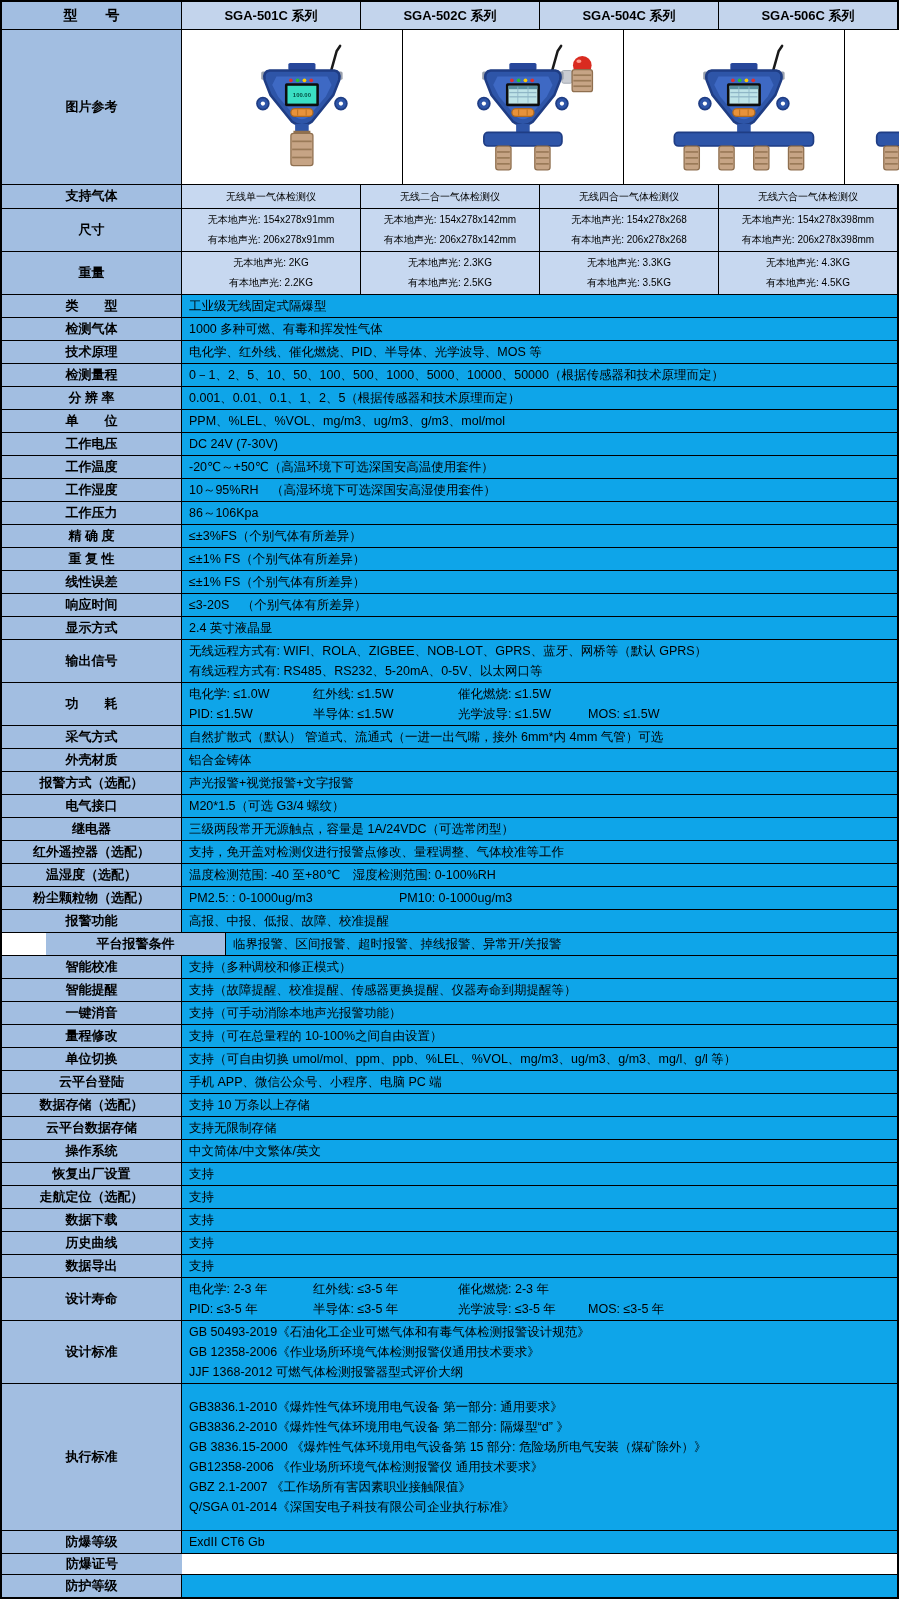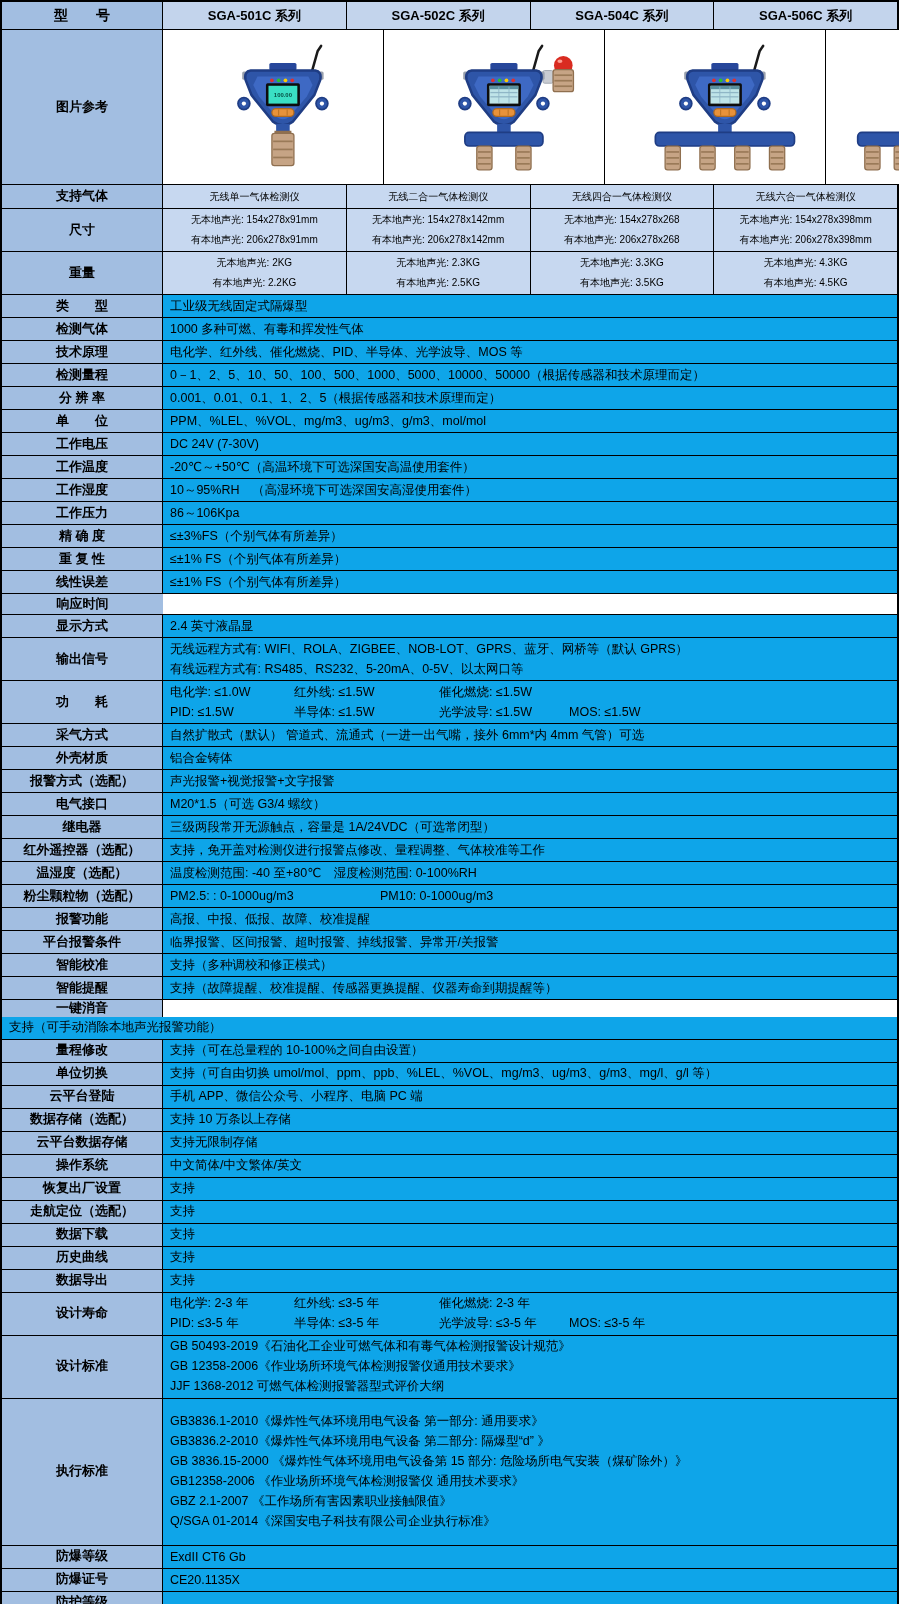--- a/index.html
+++ b/index.html
@@ -2,21 +2,21 @@
 <html><head>
 <meta charset="utf-8">
 <style>
   html,body{margin:0;padding:0;background:#ffffff;}
   body{width:899px;font-family:"Liberation Sans","DejaVu Sans",sans-serif;color:#000;}
   .table{width:899px;border:2px solid #000;box-sizing:border-box;}
   .row{display:flex;align-items:stretch;border-bottom:1px solid #000;box-sizing:border-box;}
   .row:last-child{border-bottom:none;}
   .cell{box-sizing:border-box;border-right:1px solid #000;display:flex;}
   .cell:last-child{border-right:none;}
-  .label{width:161px;flex:none;background:#A2BEE1;align-items:center;justify-content:center;
+  .label{width:180px;flex:none;background:#A2BEE1;align-items:center;justify-content:center;
          text-align:center;font-weight:bold;font-size:13px;line-height:1.15;padding:1px 2px;}
   .header-row .label{font-size:14px;}
   .model-cell{flex:1 1 0;background:#C7D8F0;flex-direction:column;align-items:center;justify-content:center;
               font-size:10px;text-align:center;}
   .header-model{background:#C3D4EC;font-weight:bold;font-size:13px;}
   .image-cell{flex:1 1 0;background:#ffffff;align-items:center;justify-content:center;}
   .mline{min-height:20px;display:flex;align-items:center;justify-content:center;}
   .spec-value{flex:1 1 0;background:#0ea5e9;flex-direction:column;justify-content:center;
               padding:1px 0 1px 7px;font-size:12.5px;}
   .line{display:flex;align-items:center;min-height:20px;width:100%;}
@@ -375,20 +375,25 @@
     <div class="row spec-row" style="min-height: 21px;">
       <div class="cell label">线性误差</div>
       <div class="cell spec-value">
         <div class="line">
           <span class="seg">≤±1% FS（个别气体有所差异）</span>
         </div>
       </div>
     </div>
     <div class="row spec-row" style="min-height: 21px;">
       <div class="cell label">响应时间</div>
+      <div class="cell spec-value">
+        <div class="line">
+          <span class="seg">≤3-20S　（个别气体有所差异）</span>
+        </div>
+      </div>
     </div>
     <div class="row spec-row" style="min-height: 21px;">
       <div class="cell label">显示方式</div>
       <div class="cell spec-value">
         <div class="line">
           <span class="seg">2.4 英寸液晶显</span>
         </div>
       </div>
     </div>
     <div class="row spec-row" style="min-height: 42px;">
@@ -484,21 +489,21 @@
       </div>
     </div>
     <div class="row spec-row" style="min-height: 21px;">
       <div class="cell label">报警功能</div>
       <div class="cell spec-value">
         <div class="line">
           <span class="seg">高报、中报、低报、故障、校准提醒</span>
         </div>
       </div>
     </div>
-    <div class="row spec-row" style="min-height: 21px;">
+    <div class="row spec-row" style="min-height: 21px; padding-left: 44px;">
       <div class="cell label">平台报警条件</div>
       <div class="cell spec-value">
         <div class="line">
           <span class="seg">临界报警、区间报警、超时报警、掉线报警、异常开/关报警</span>
         </div>
       </div>
     </div>
     <div class="row spec-row" style="min-height: 21px;">
       <div class="cell label">智能校准</div>
       <div class="cell spec-value">
@@ -508,21 +513,21 @@
       </div>
     </div>
     <div class="row spec-row" style="min-height: 21px;">
       <div class="cell label">智能提醒</div>
       <div class="cell spec-value">
         <div class="line">
           <span class="seg">支持（故障提醒、校准提醒、传感器更换提醒、仪器寿命到期提醒等）</span>
         </div>
       </div>
     </div>
-    <div class="row spec-row" style="min-height: 21px; flex-direction: column;">
+    <div class="row spec-row" style="min-height: 21px;">
       <div class="cell label">一键消音</div>
       <div class="cell spec-value">
         <div class="line">
           <span class="seg">支持（可手动消除本地声光报警功能）</span>
         </div>
       </div>
     </div>
     <div class="row spec-row" style="min-height: 21px;">
       <div class="cell label">量程修改</div>
       <div class="cell spec-value">
@@ -667,25 +672,20 @@
     <div class="row spec-row" style="min-height: 21px;">
       <div class="cell label">防爆等级</div>
       <div class="cell spec-value">
         <div class="line">
           <span class="seg">ExdII CT6 Gb</span>
         </div>
       </div>
     </div>
     <div class="row spec-row" style="min-height: 21px;">
       <div class="cell label">防爆证号</div>
-      <div class="cell spec-value">
-        <div class="line">
-          <span class="seg">CE20.1135X</span>
-        </div>
-      </div>
     </div>
     <div class="row spec-row" style="min-height: 21px;">
       <div class="cell label">防护等级</div>
       <div class="cell spec-value">
         <div class="line"></div>
       </div>
     </div>
   </div>
 
 </body></html>

